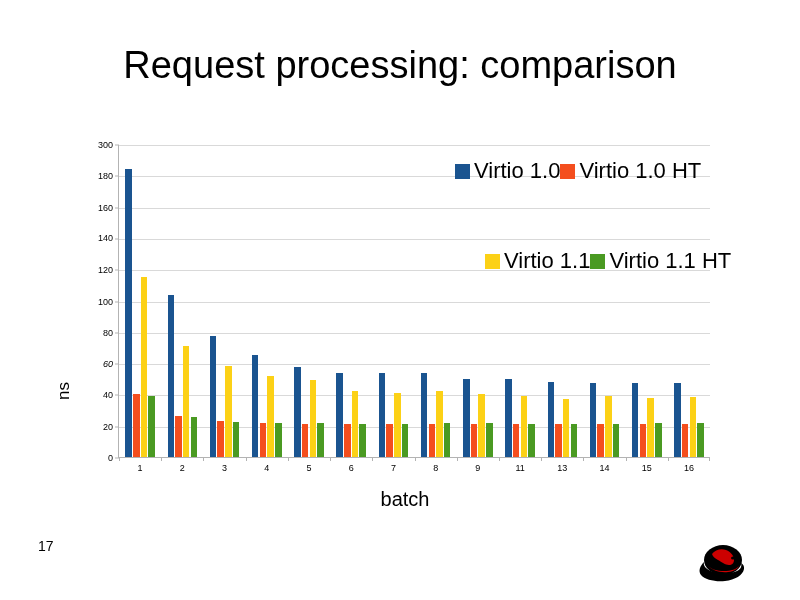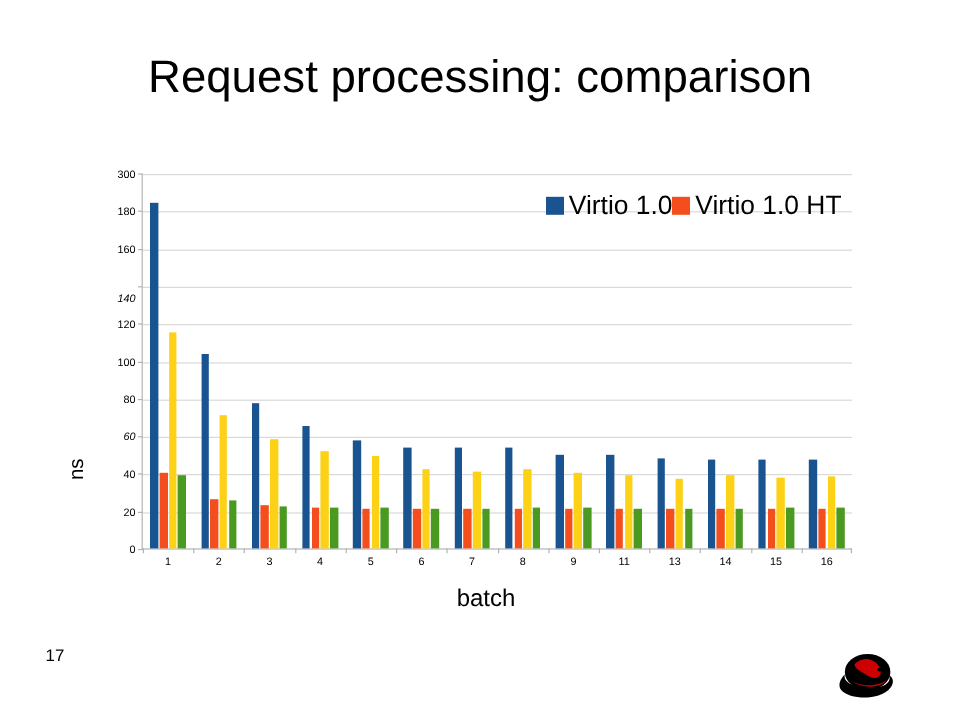--- a/index.html
+++ b/index.html
@@ -182,21 +182,21 @@
           <div class="ytick-label" style="top: 250.4px;">40</div>
           <div class="ytick-mark" style="top: 219.1px;"></div>
           <div class="ytick-label" style="top: 219.1px; font-style: italic;">60</div>
           <div class="ytick-mark" style="top: 187.8px;"></div>
           <div class="ytick-label" style="top: 187.8px; padding-left: 36px;">80</div>
           <div class="ytick-mark" style="top: 156.5px;"></div>
           <div class="ytick-label" style="top: 156.5px;">100</div>
           <div class="ytick-mark" style="top: 125.2px;"></div>
           <div class="ytick-label" style="top: 125.2px;">120</div>
           <div class="ytick-mark" style="top: 93.9px;"></div>
-          <div class="ytick-label" style="top: 104px; font-style: italic;">140</div>
+          <div class="ytick-label" style="top: 93px;">140</div>
           <div class="ytick-mark" style="top: 62.6px;"></div>
           <div class="ytick-label" style="top: 62.6px;">160</div>
           <div class="ytick-mark" style="top: 31.3px;"></div>
           <div class="ytick-label" style="top: 31.3px;">180</div>
           <div class="ytick-mark" style="top: 0px;"></div>
           <div class="ytick-label" style="top: 0px;">300</div>
         </div>
       <div id="bars">
           <div class="group">
             <div class="bar" title="Virtio 1.0 1: 184" style="background: rgb(26, 84, 144); height: 287.96px;"></div>
@@ -317,20 +317,30 @@
     <div id="xlabel">batch</div>
 
     <div class="legend-row" id="legend-row-1">
         <div class="legend-item">
           <span class="legend-swatch" style="background: rgb(26, 84, 144);"></span>
           <span class="legend-text">Virtio 1.0</span>
         </div>
         <div class="legend-item">
           <span class="legend-swatch" style="background: rgb(244, 78, 30);"></span>
           <span class="legend-text">Virtio 1.0 HT</span>
+        </div>
+      </div>
+    <div class="legend-row" id="legend-row-2">
+        <div class="legend-item">
+          <span class="legend-swatch" style="background: rgb(252, 209, 22);"></span>
+          <span class="legend-text">Virtio 1.1</span>
+        </div>
+        <div class="legend-item">
+          <span class="legend-swatch" style="background: rgb(74, 154, 34);"></span>
+          <span class="legend-text">Virtio 1.1 HT</span>
         </div>
       </div>
   </div>
 
   <div id="page-number">17</div>
 
   <svg id="redhat-logo" viewBox="0 0 54 44" xmlns="http://www.w3.org/2000/svg">
     <ellipse cx="29" cy="20" rx="19" ry="15" fill="#000000"></ellipse>
     <path d="M10 22 C6 26 4 31 7 35 C11 40 22 42 31 41 C41 40 49 35 50 29 C50.5 26 49 24 47 23 C48 26 47 29 43 31 C36 34 24 34 17 31 C12 29 9 26 10 22 Z" fill="#000000"></path>
     <path d="M18 14 C21 10 27 8 32 10 C37 12 40 16 40 20 C40 23 38 25 35 25 C31 25 28 22 24 20 C21 18.5 19 17 18 14 Z" fill="#cc0000"></path>

